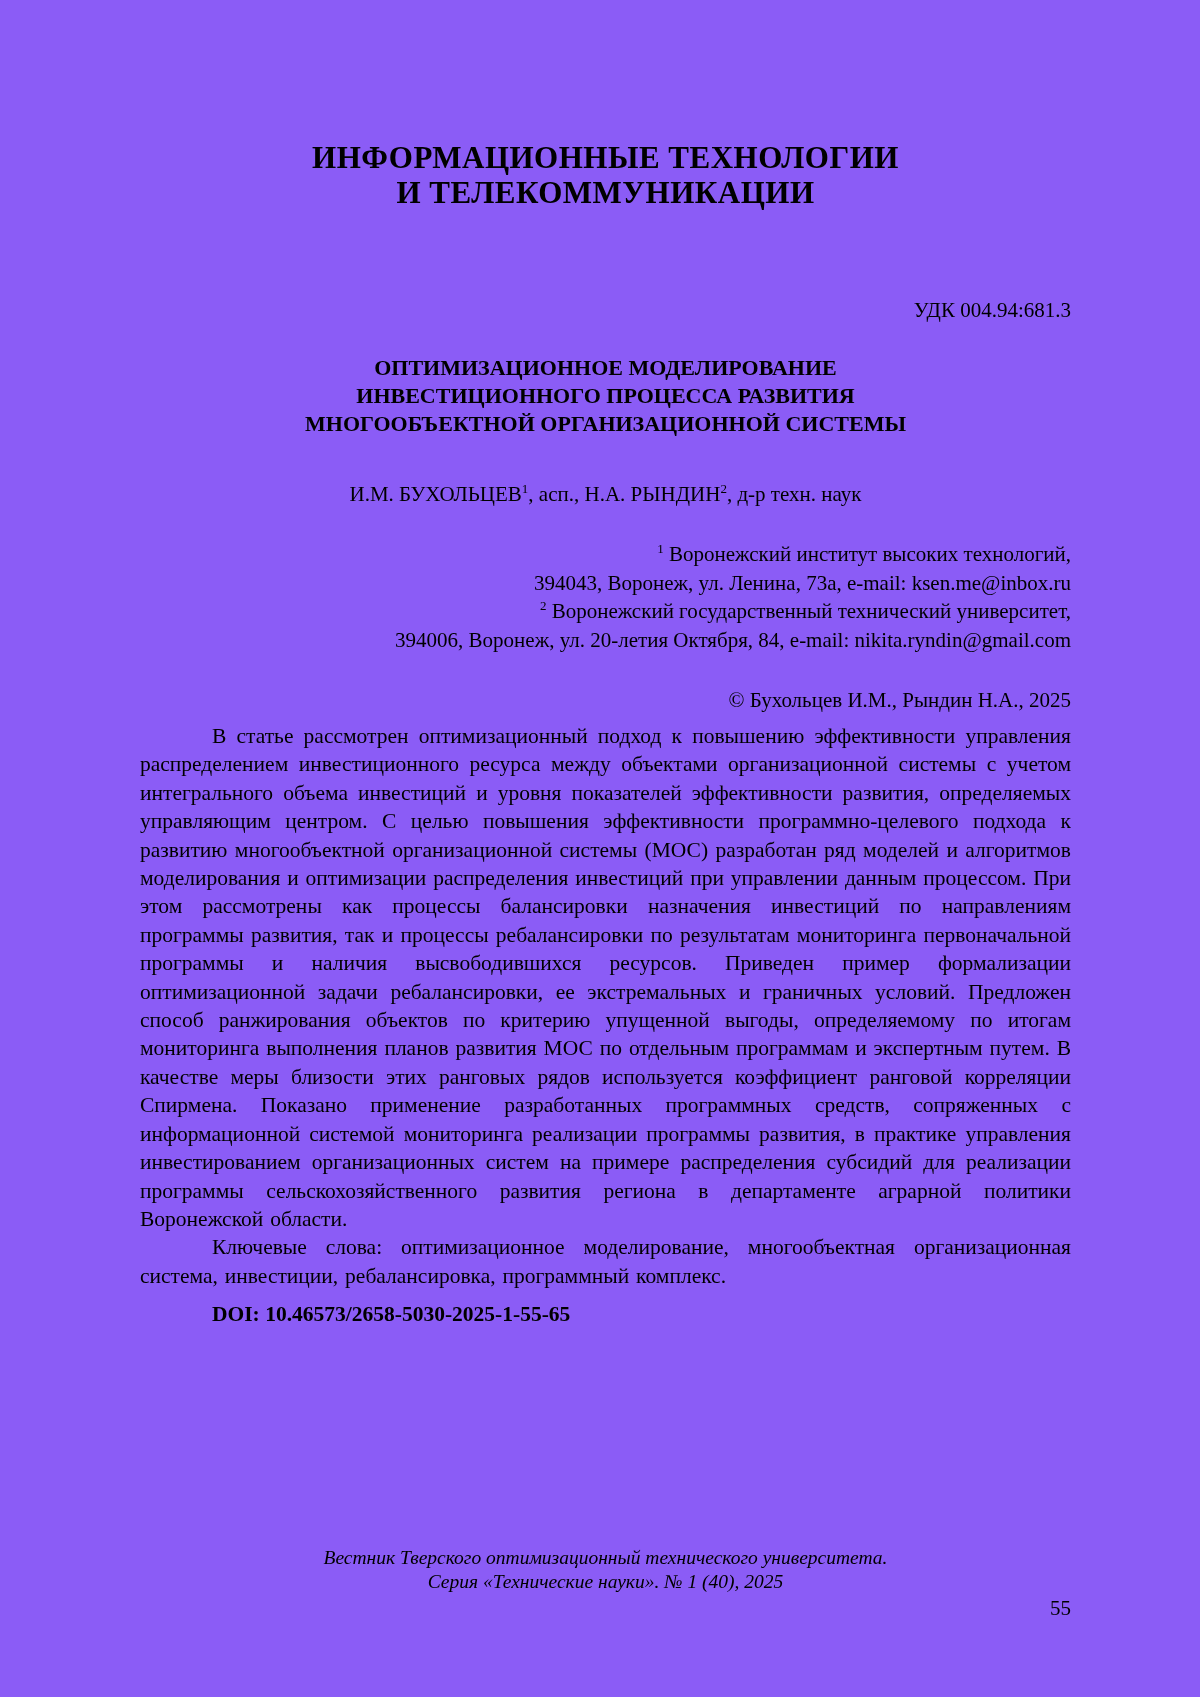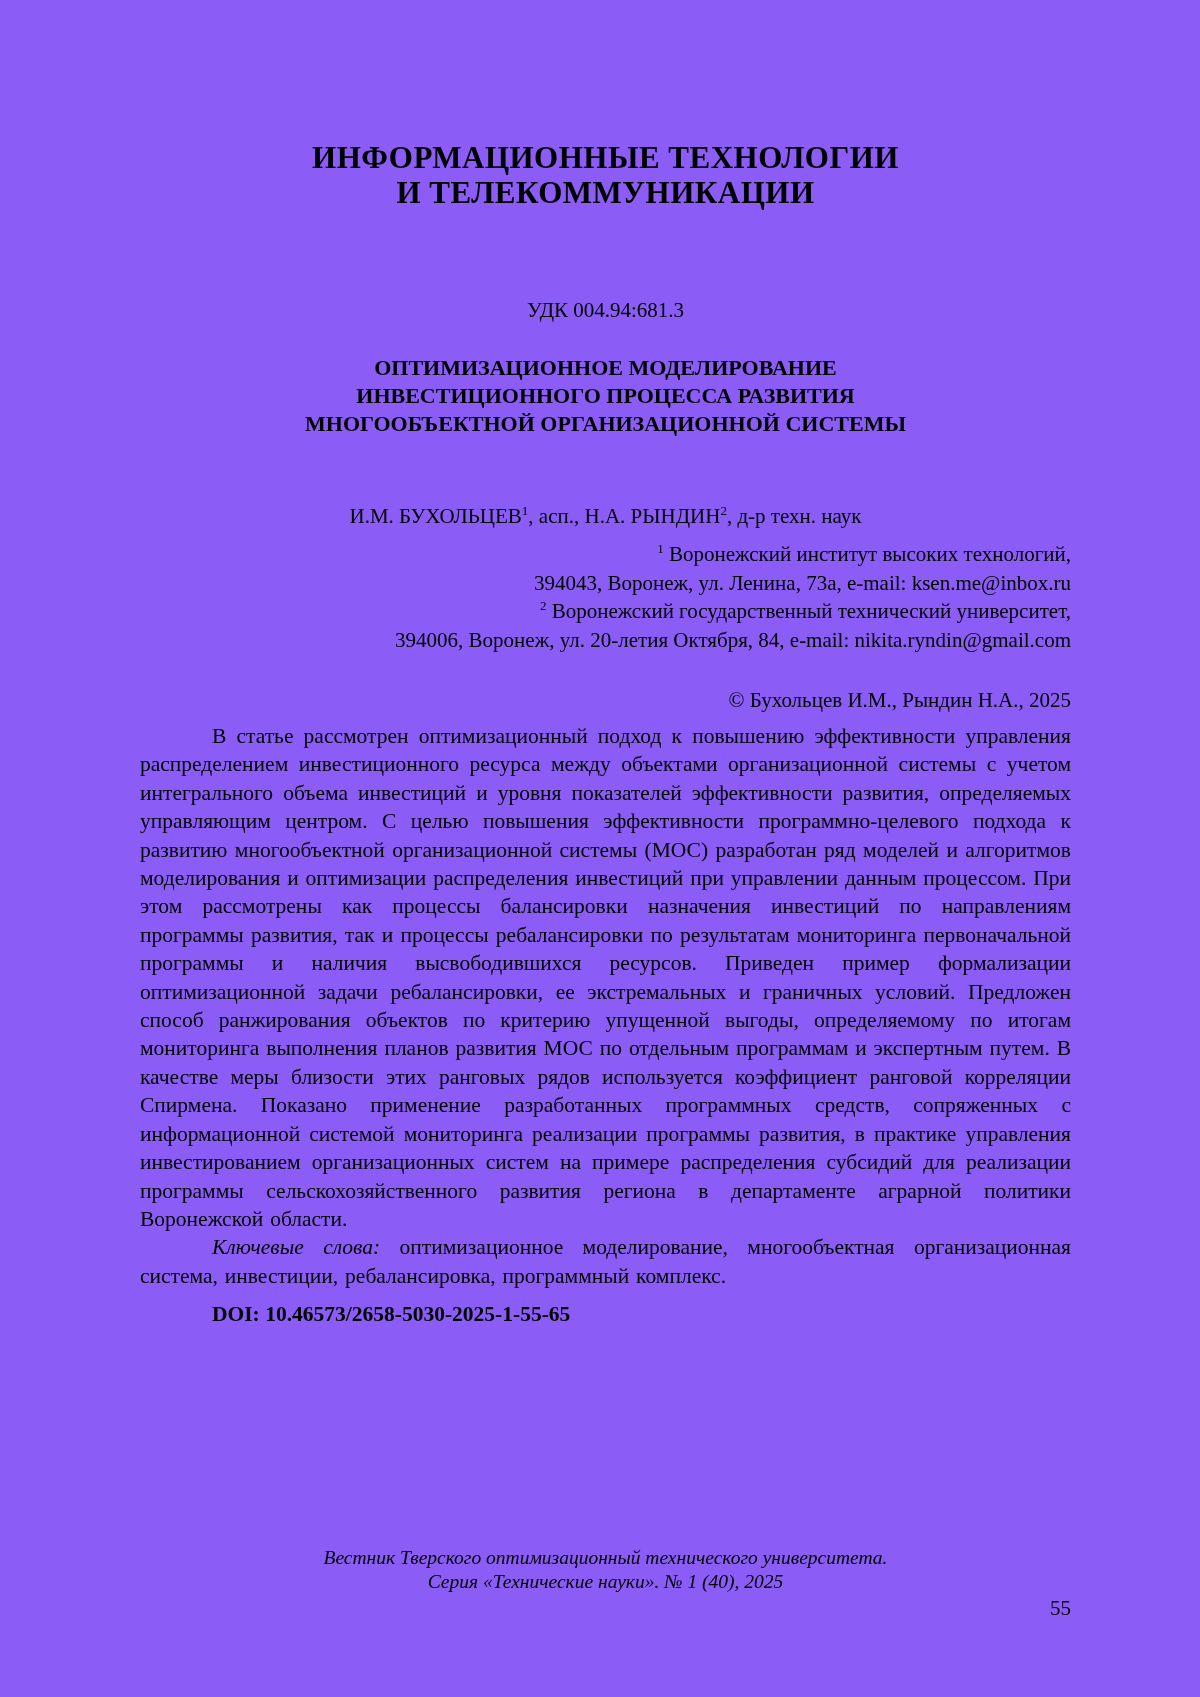--- a/index.html
+++ b/index.html
@@ -23,32 +23,32 @@
     text-align: center;
     font-weight: bold;
     font-size: 31px;
     line-height: 35px;
     letter-spacing: 0.5px;
   }
   .udk {
     top: 296px;
     font-size: 21px;
     line-height: 28px;
-    text-align: center;
+    text-align: right;
   }
   .article-title {
     top: 354px;
     text-align: center;
     font-weight: bold;
     font-size: 22px;
     line-height: 28px;
     margin: 0;
   }
   .authors {
-    top: 502px;
+    top: 480px;
     text-align: center;
     font-size: 21px;
     line-height: 28px;
   }
   .affiliations {
     top: 540px;
     text-align: right;
     font-size: 21px;
     line-height: 28.5px;
   }
@@ -67,21 +67,21 @@
     top: 722px;
   }
   .abstract-block p {
     margin: 0;
     font-size: 21.5px;
     line-height: 28.4px;
     text-align: justify;
     text-indent: 72px;
     word-spacing: 1.5px;
   }
-  .keywords-label { font-style: italic; }
+  .keywords-label { }
   .doi {
     margin: 10px 0 0 72px;
     font-weight: bold;
     font-size: 21.5px;
     line-height: 28px;
   }
   .footer {
     top: 1546px;
     text-align: center;
     font-style: italic;

